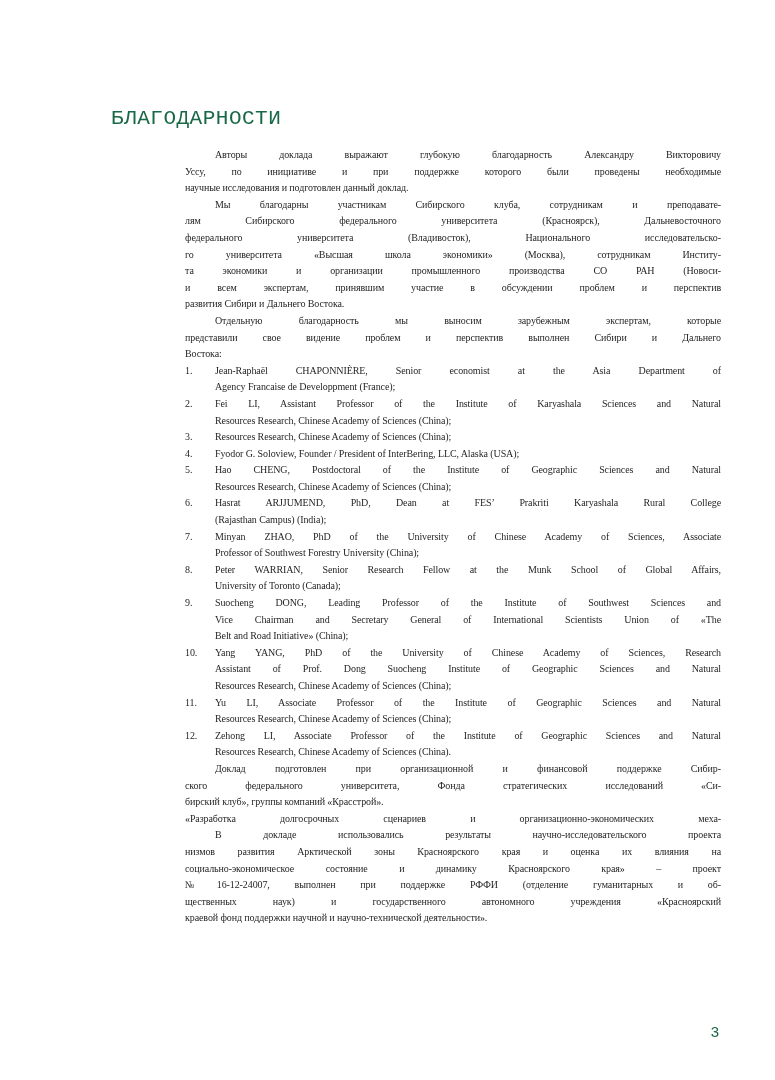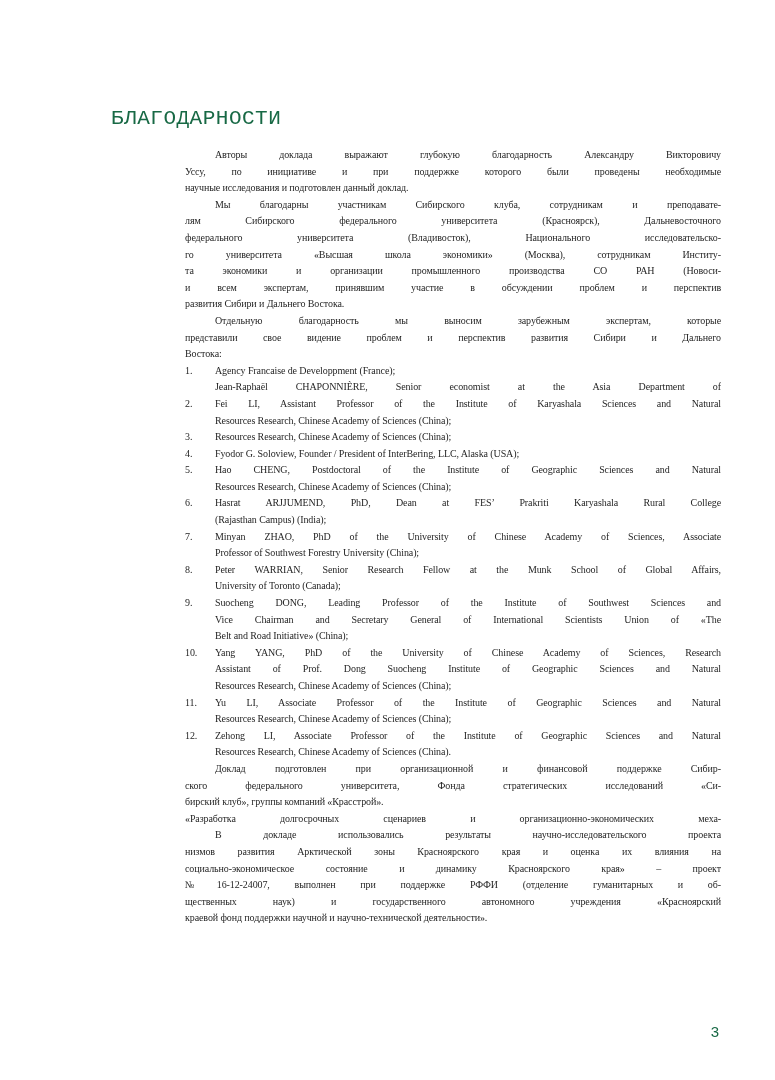--- a/index.html
+++ b/index.html
@@ -75,28 +75,28 @@
         <div class="line first">Мы благодарны участникам Сибирского клуба, сотрудникам и преподавате-</div>
         <div class="line">лям Сибирского федерального университета (Красноярск), Дальневосточного</div>
         <div class="line">федерального университета (Владивосток), Национального исследовательско-</div>
         <div class="line">го университета «Высшая школа экономики» (Москва), сотрудникам Институ-</div>
         <div class="line">та экономики и организации промышленного производства СО РАН (Новоси-</div>
         <div class="line">и всем экспертам, принявшим участие в обсуждении проблем и перспектив</div>
         <div class="line last">развития Сибири и Дальнего Востока.</div>
       </div>
       <div class="para">
         <div class="line first">Отдельную благодарность мы выносим зарубежным экспертам, которые</div>
-        <div class="line">представили свое видение проблем и перспектив развития Сибири и Дальнего</div>
+        <div class="line">представили свое видение проблем и перспектив выполнен Сибири и Дальнего</div>
         <div class="line last">Востока:</div>
       </div>
       <div class="list">
         <div class="li">
           <div class="num">1.</div>
+          <div class="line">Jean-Raphaël CHAPONNIÈRE, Senior economist at the Asia Department of</div>
           <div class="line last">Agency Francaise de Developpment (France);</div>
-          <div class="line">Jean-Raphaël CHAPONNIÈRE, Senior economist at the Asia Department of</div>
         </div>
         <div class="li">
           <div class="num">2.</div>
           <div class="line">Fei LI, Assistant Professor of the Institute of Karyashala Sciences and Natural</div>
           <div class="line last">Resources Research, Chinese Academy of Sciences (China);</div>
         </div>
         <div class="li">
           <div class="num">3.</div>
           <div class="line last">Resources Research, Chinese Academy of Sciences (China);</div>
         </div>

